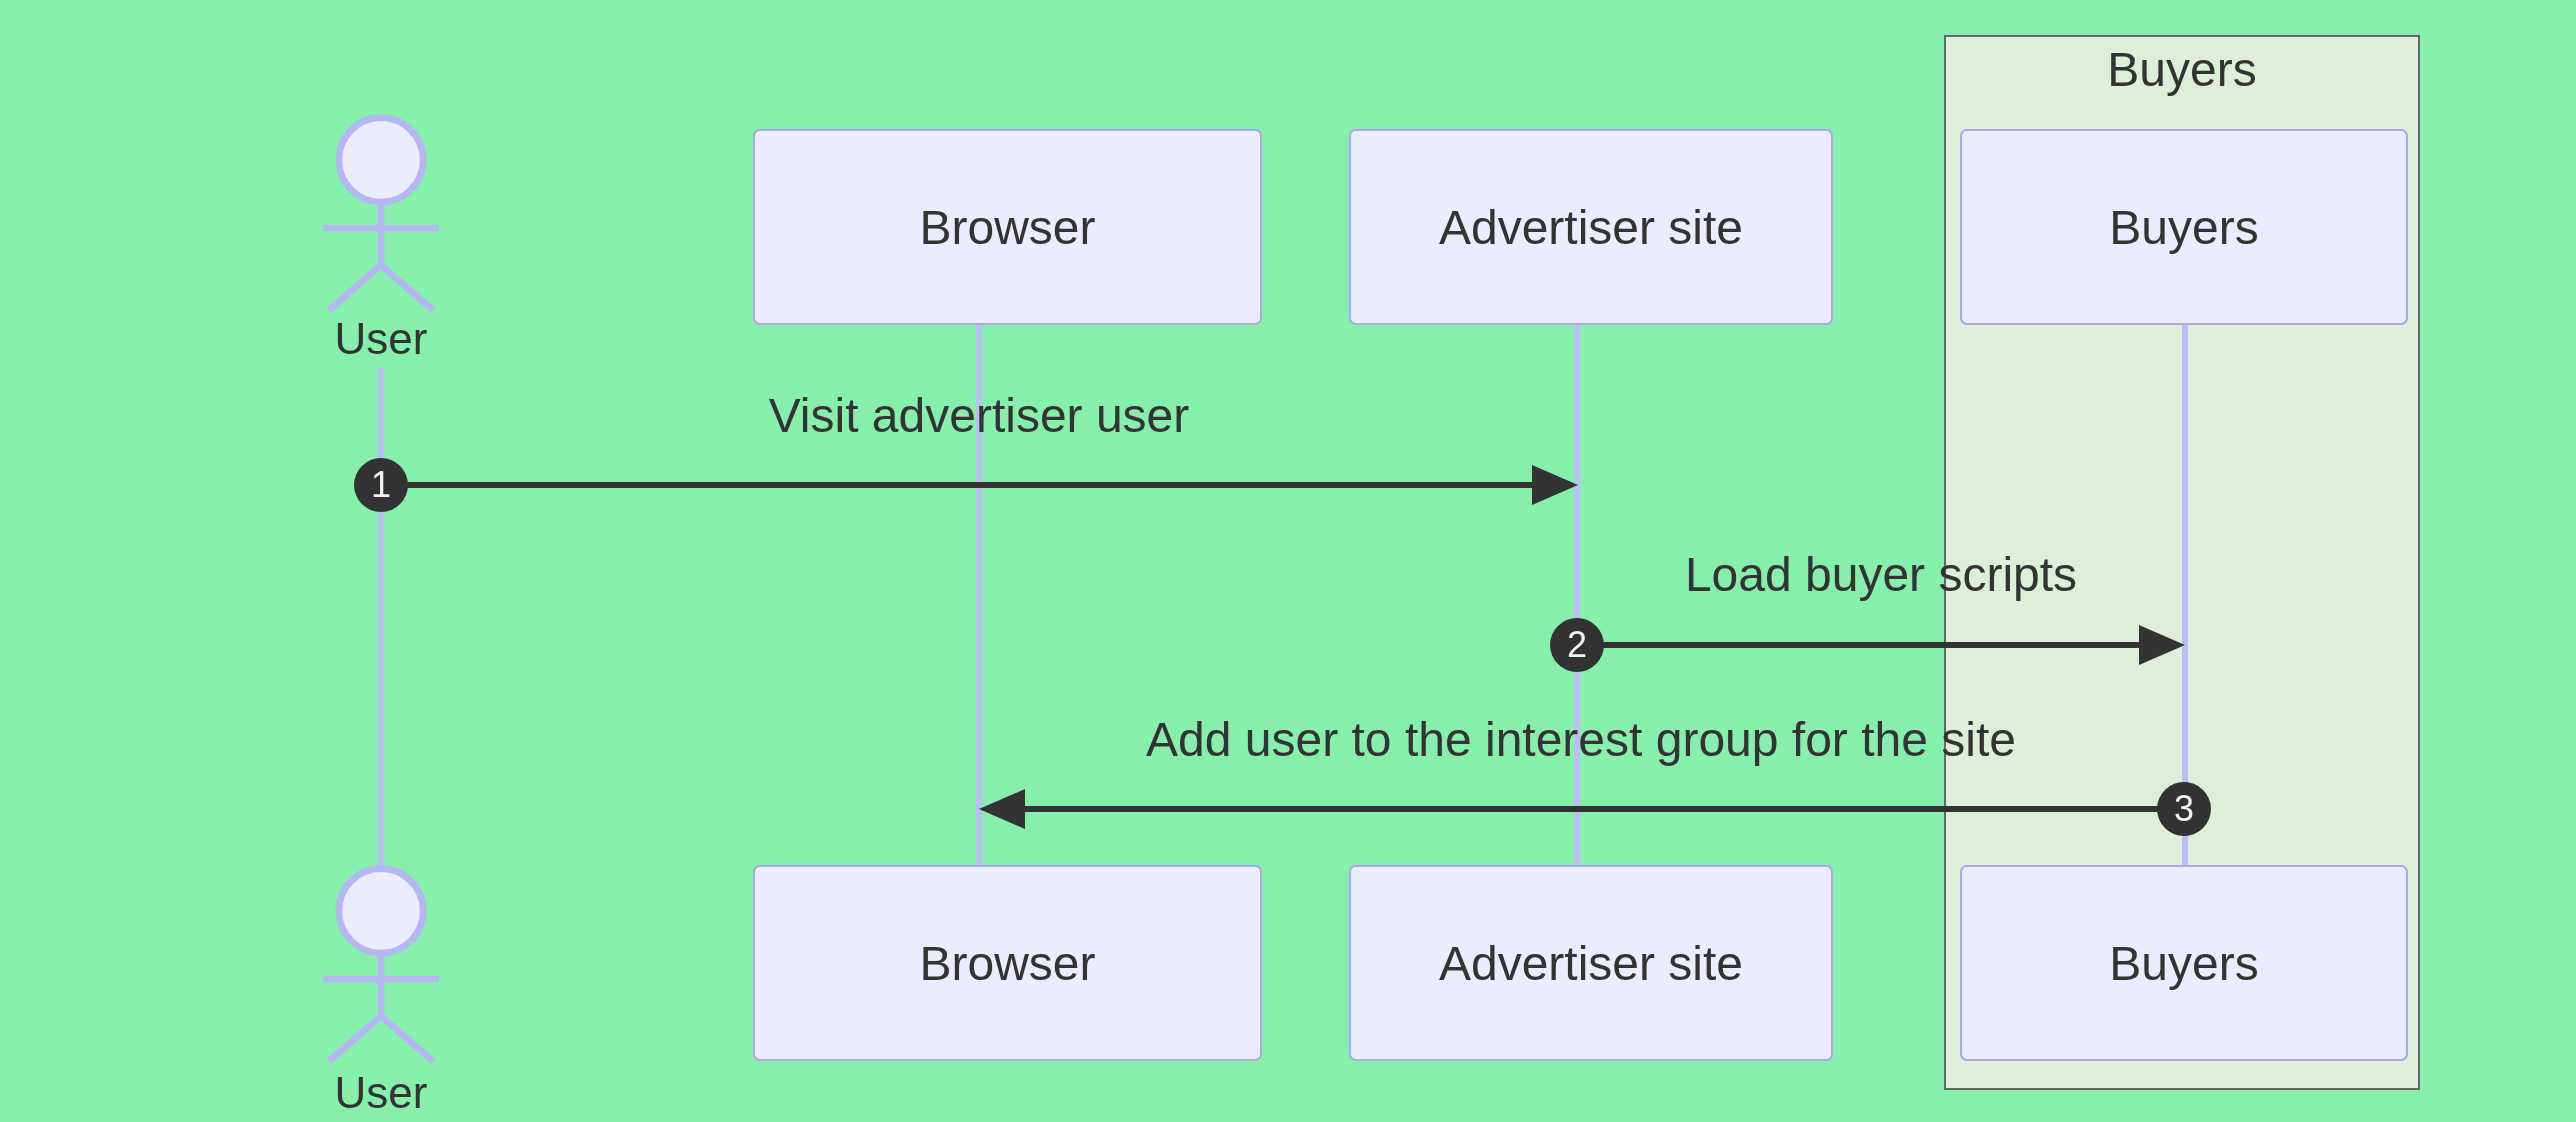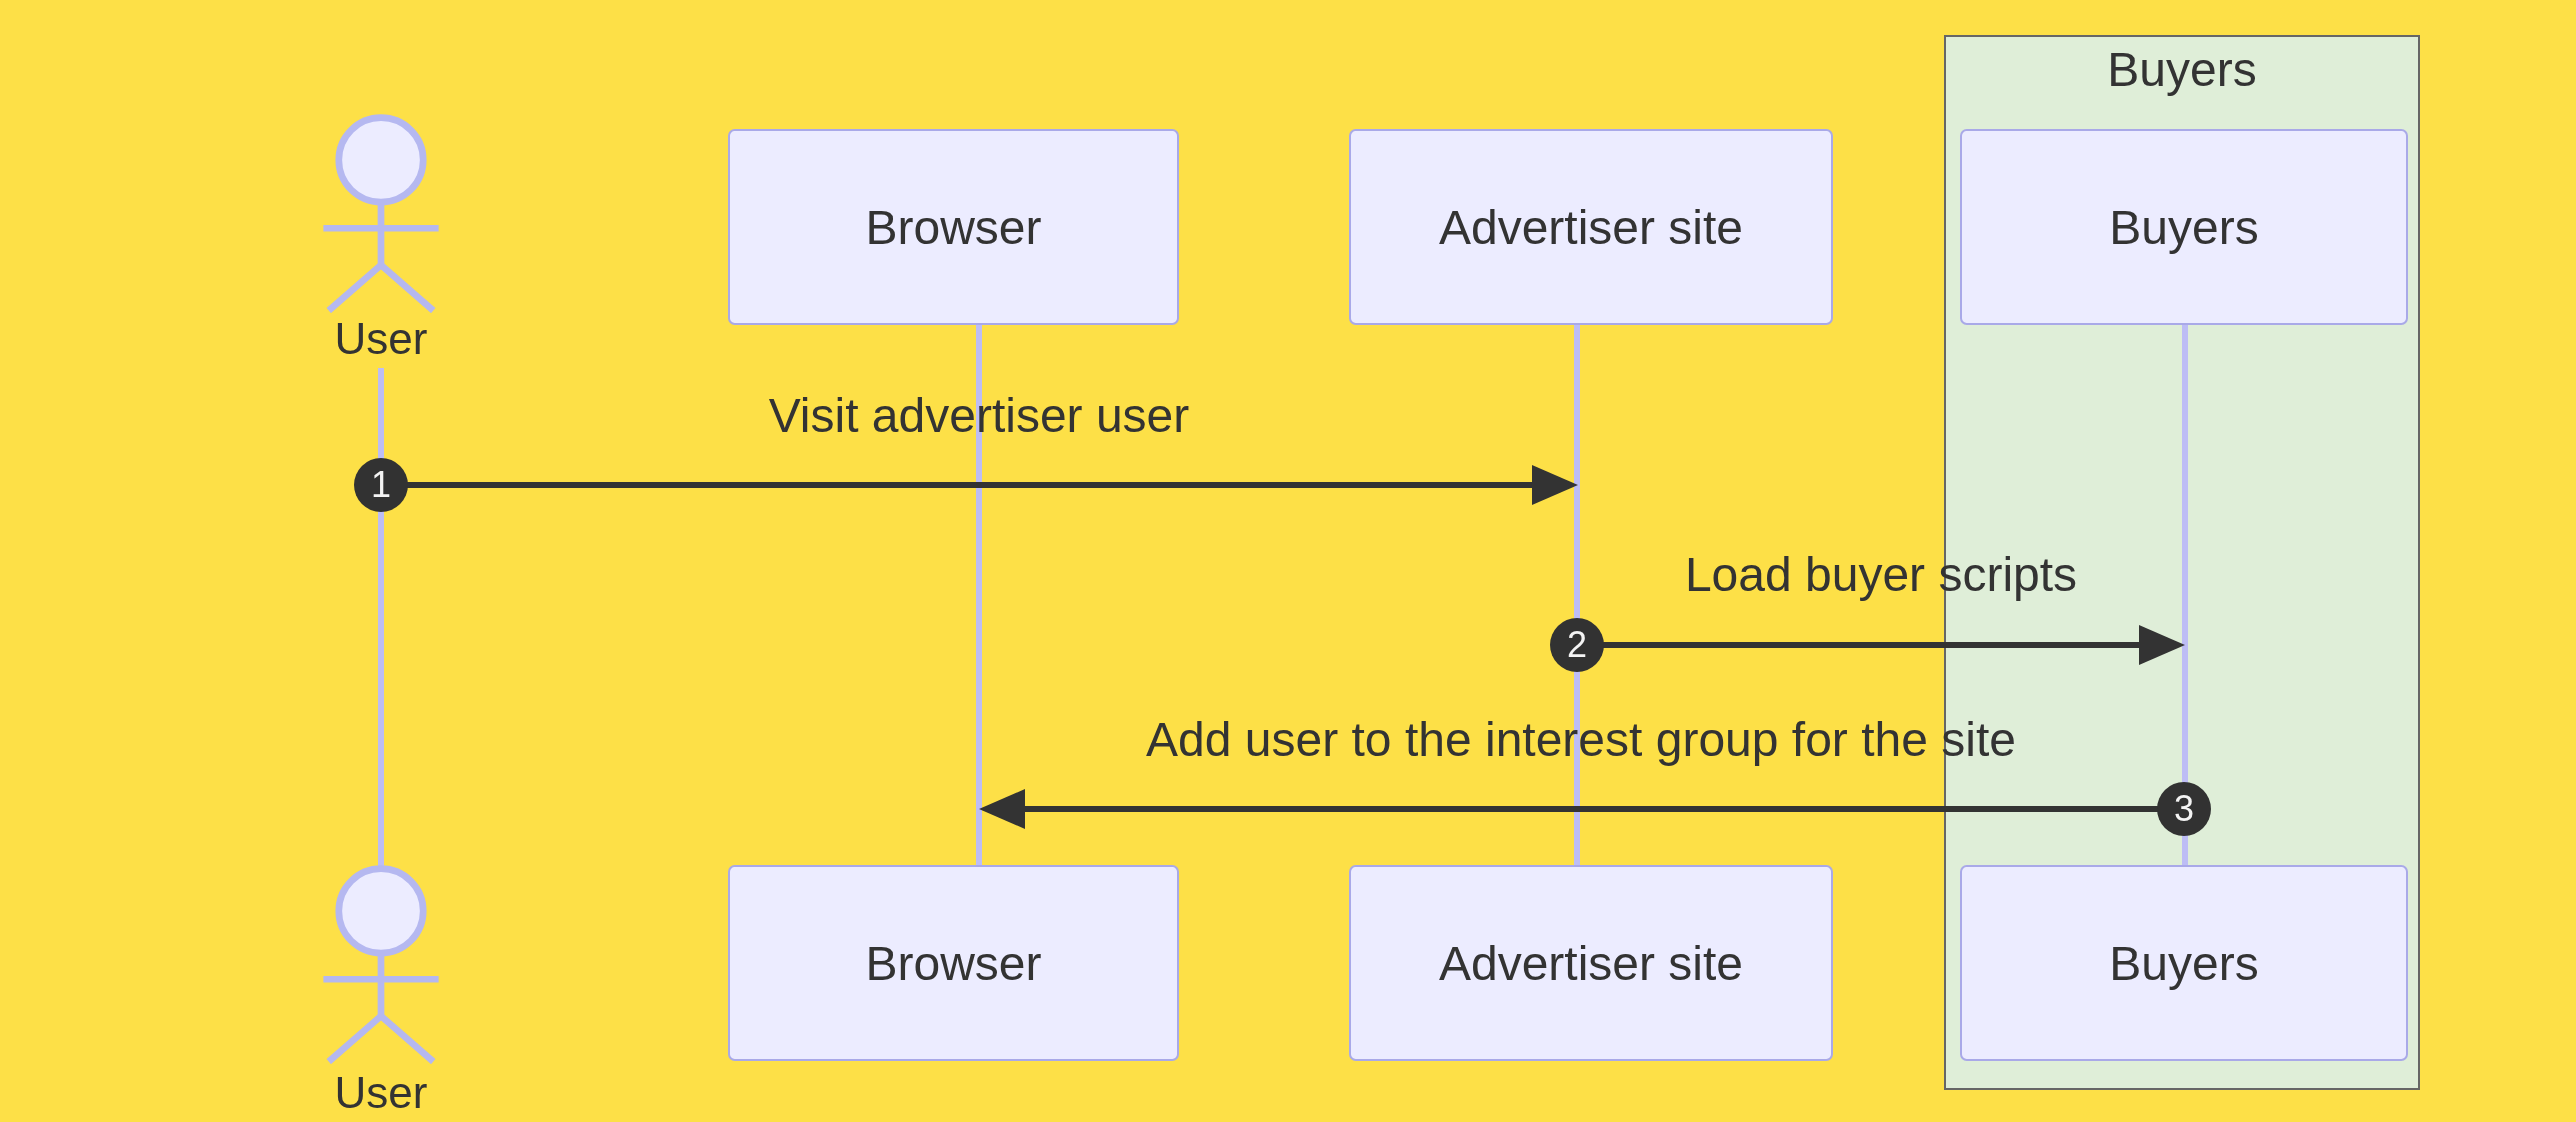--- a/index.html
+++ b/index.html
@@ -1,19 +1,19 @@
 <!DOCTYPE html>
 <html style="--participant-fill: #ececff; --participant-border: #a9a9e8; --lifeline: #bdbdf5; --actor-stroke: #b5b8f0; --group-fill: #dfeed8; --group-border: #666666; --message-color: #333333; --number-fill: #323232; --number-text: #f4f4f4; --label-color: #333333;font-size:10.7px"><head>
 <meta charset="utf-8">
 <style>
   html,body{margin:0;padding:0;background:#ffffff;}
   #canvas{
     position:relative;
     width:2576px;height:1123px;
-    background:#fde047;
+    background:#86efac;
     font-family:"Liberation Sans", sans-serif;
     overflow:hidden;
   }
   .abs{position:absolute;}
 
   
   .group-rect{
     left:1944px;top:35px;width:476px;height:1055px;
     background:var(--group-fill,#dfeed8);
     border:2px solid var(--group-border,#666666);
@@ -37,21 +37,21 @@
     height:196px;
     background:var(--participant-fill,#ececff);
     border:2.7px solid var(--participant-border,#a9a9e8);
     border-radius:6.7px;
     box-sizing:border-box;
     display:flex;align-items:center;justify-content:center;
     font-size:48px;color:var(--label-color,#333333);
   }
   .row-top{top:129px;}
   .row-bottom{top:865px;}
-  .pbox-browser{left:728px;width:451px;}
+  .pbox-browser{left:753px;width:509px;}
   .pbox-advertiser{left:1349px;width:484px;align-items:center;}
   .pbox-buyers{left:1960px;width:448px;}
 
   
   .actor-figure{left:314px;width:134px;height:199px;}
   .actor-figure-top{top:114px;}
   .actor-figure-bottom{top:865px;}
   .actor-label{
     left:247px;width:268px;height:59px;
     text-align:center;font-size:44px;line-height:59px;

